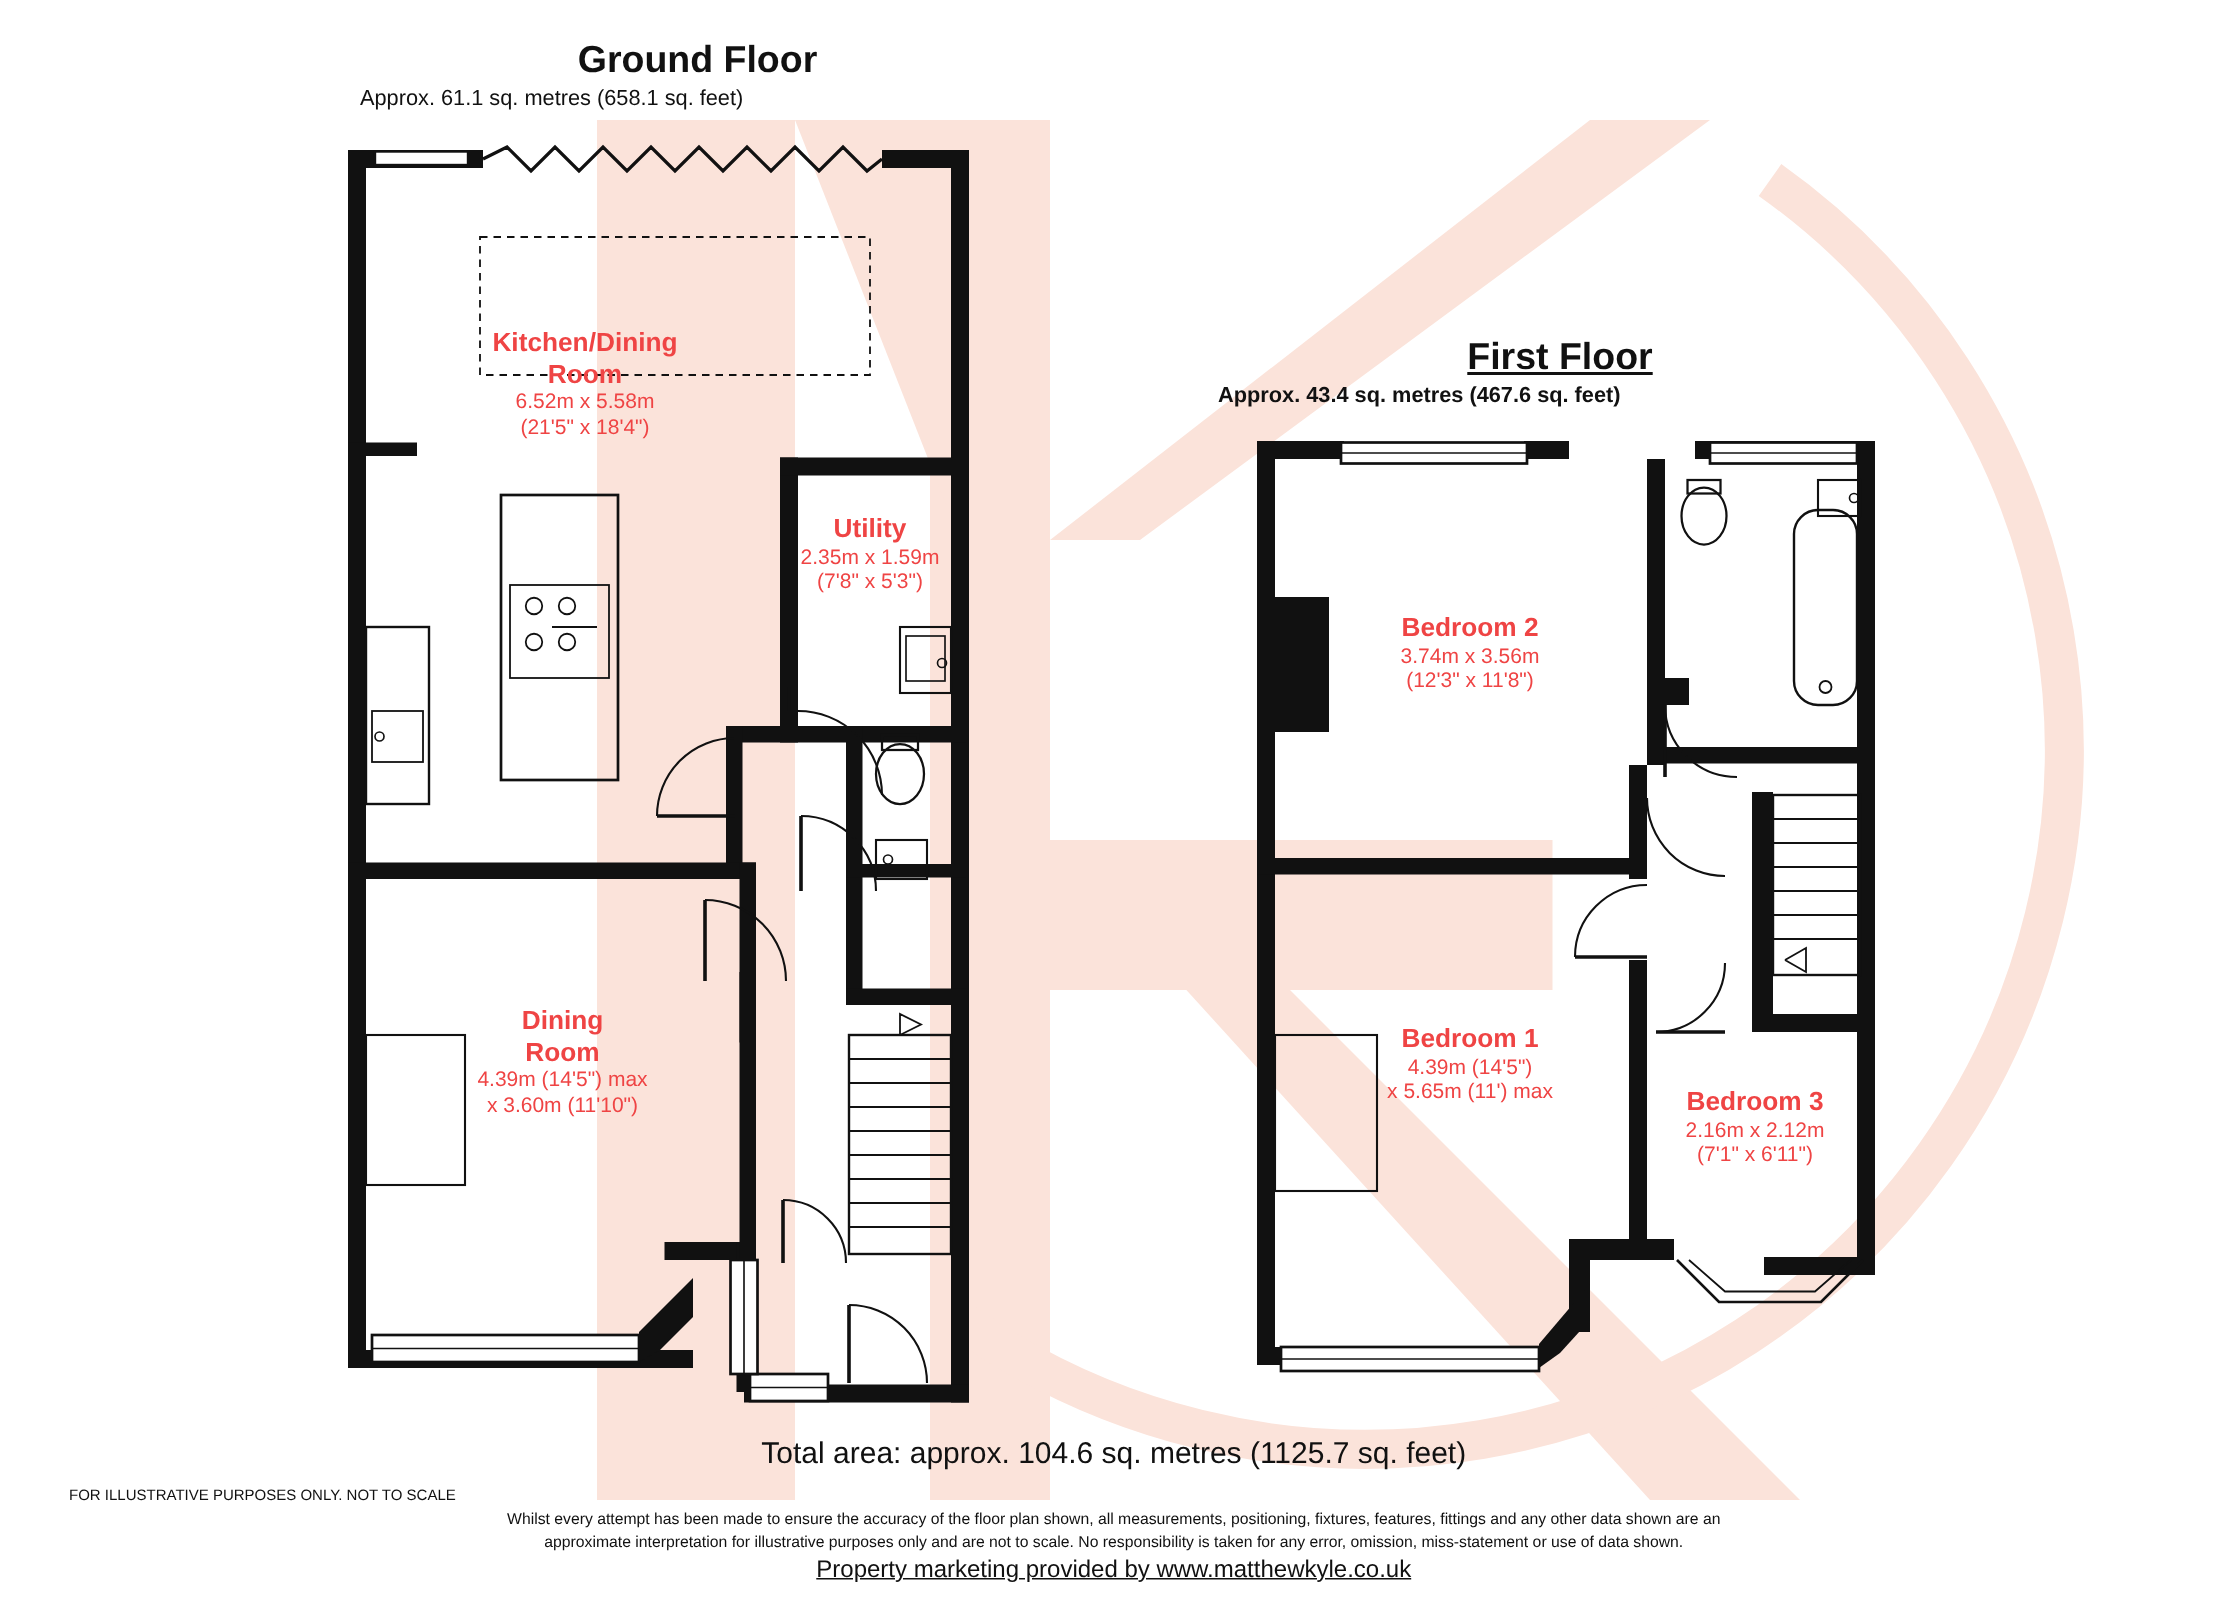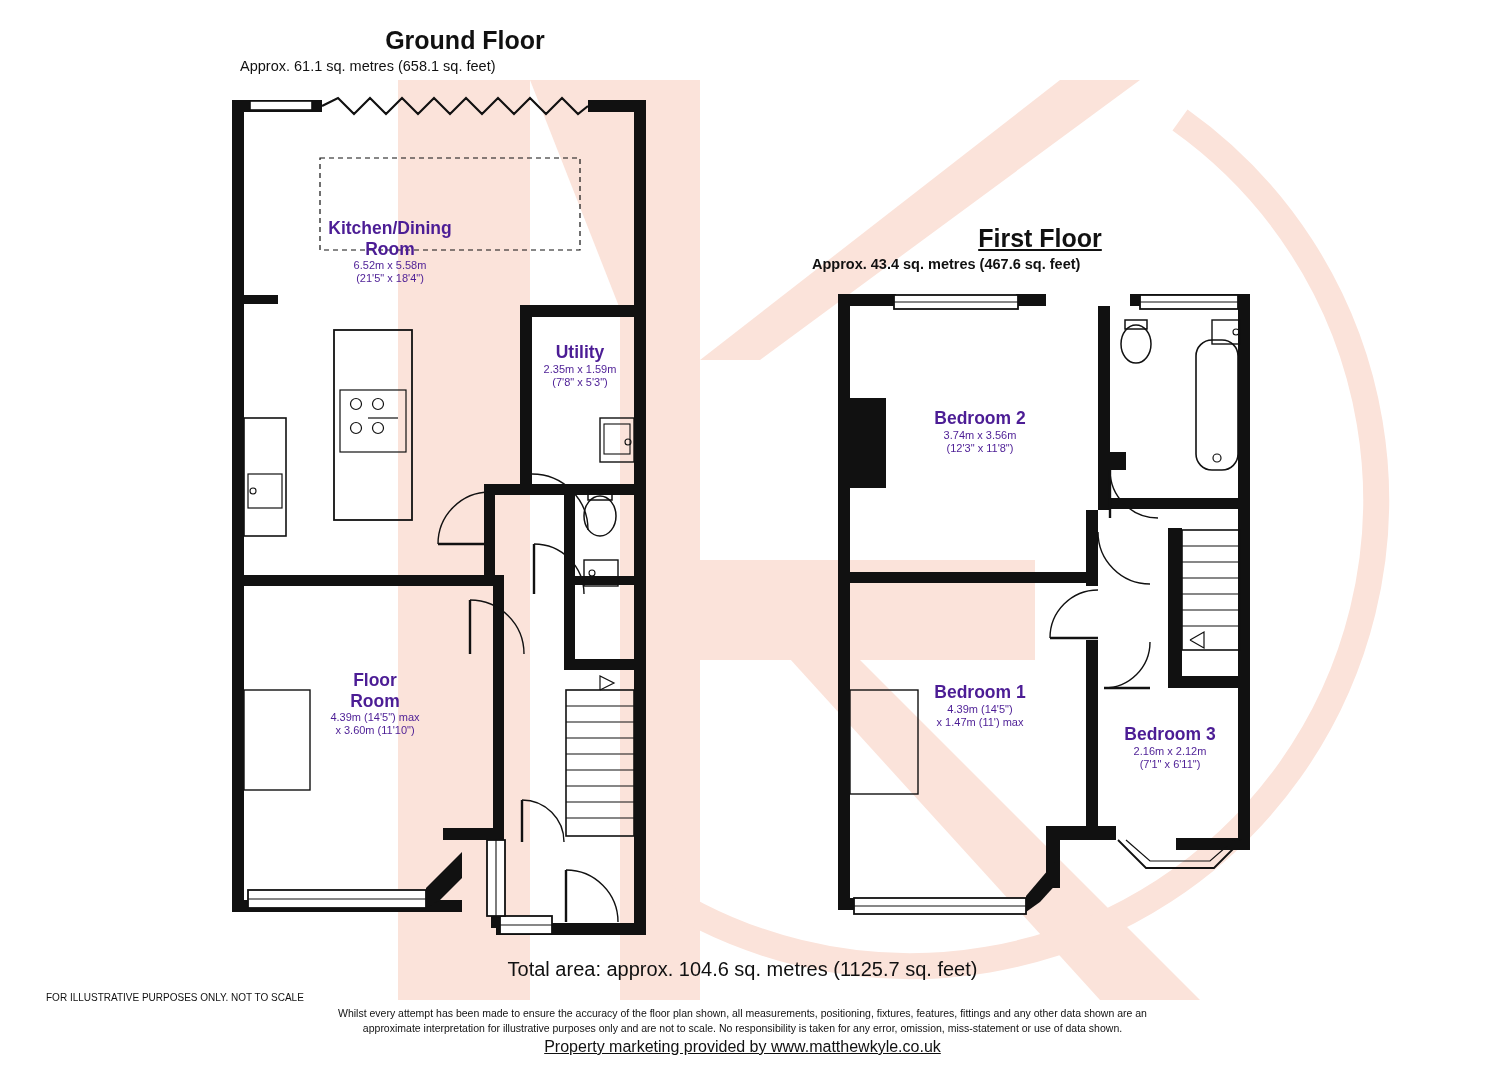--- a/index.html
+++ b/index.html
@@ -34,30 +34,30 @@
   .floor-sub {
     position: absolute;
     font-size: 14.5px;
     color: #111111;
     white-space: nowrap;
   }
   
   .room {
     position: absolute;
     text-align: center;
-    color: #4c1d95;
+    color: #ef4444;
     line-height: 1.18;
     white-space: nowrap;
   }
   .room .rname {
     font-weight: bold;
     font-size: 17.5px;
   }
   .room .rdim {
-    font-size: 11px;
+    font-size: 14px;
   }
   
   .total {
     position: absolute;
     width: 100%;
     text-align: center;
     font-size: 20px;
     color: #111111;
   }
   .disclaimer-title {
@@ -282,36 +282,36 @@
     <div class="rdim">(21'5" x 18'4")</div>
   </div>
 
   <div class="room" style="left:460px; top:342px; width:240px;">
     <div class="rname">Utility</div>
     <div class="rdim">2.35m x 1.59m</div>
     <div class="rdim">(7'8" x 5'3")</div>
   </div>
 
   <div class="room" style="left:245px; top:670px; width:260px;">
-    <div class="rname">Floor</div>
+    <div class="rname">Dining</div>
     <div class="rname">Room</div>
     <div class="rdim">4.39m (14'5") max</div>
     <div class="rdim">x 3.60m (11'10")</div>
   </div>
 
   <div class="room" style="left:860px; top:408px; width:240px;">
     <div class="rname">Bedroom 2</div>
     <div class="rdim">3.74m x 3.56m</div>
     <div class="rdim">(12'3" x 11'8")</div>
   </div>
 
   <div class="room" style="left:850px; top:682px; width:260px;">
     <div class="rname">Bedroom 1</div>
     <div class="rdim">4.39m (14'5")</div>
-    <div class="rdim">x 1.47m (11') max</div>
+    <div class="rdim">x 5.65m (11') max</div>
   </div>
 
   <div class="room" style="left:1050px; top:724px; width:240px;">
     <div class="rname">Bedroom 3</div>
     <div class="rdim">2.16m x 2.12m</div>
     <div class="rdim">(7'1" x 6'11")</div>
   </div>
 
   <div class="total" style="top:958px;">Total area: approx. 104.6 sq. metres (1125.7 sq. feet)</div>
   <div class="disclaimer-title" style="top:992px;">FOR ILLUSTRATIVE PURPOSES ONLY. NOT TO SCALE</div>

